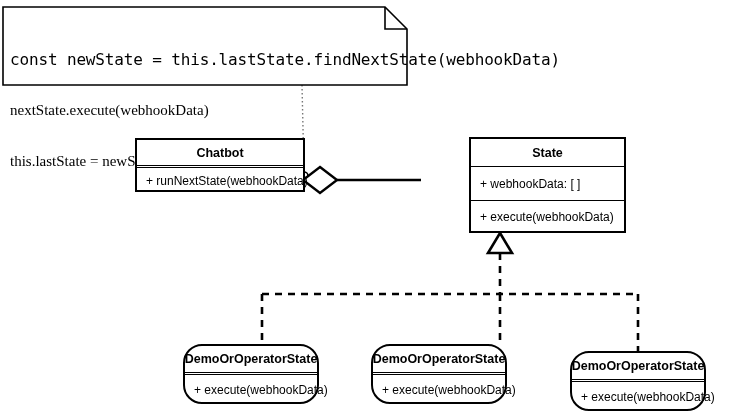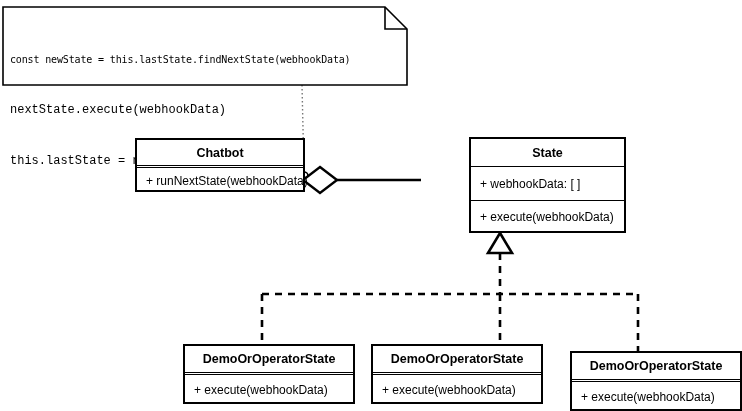--- a/index.html
+++ b/index.html
@@ -41,26 +41,26 @@
     left: 8px;
     top: 11px;
     width: 390px;
     color: #000000;
     font-size: 11.5px;
     line-height: 17px;
     white-space: pre;
   }
   .note-line-mono {
     font-family: "DejaVu Sans Mono", monospace;
-    font-size: 10px;
+    font-size: 16px;
     letter-spacing: -0.15px;
   }
   .note-line-sans {
-    font-family: Liberation Mono, monospace;
-    font-size: 12px;
+    font-family: Liberation Serif, serif;
+    font-size: 15px;
   }
 
   
   .uml-class {
     position: absolute;
     box-sizing: border-box;
     background: #ffffff;
     border: 2px solid #000000;
   }
   .uml-title {
@@ -96,21 +96,21 @@
   #class-chatbot { left: 135px; top: 138px; width: 170px; height: 54px; }
   #class-chatbot .uml-title { height: 28px; }
   #class-chatbot .uml-row { height: 26px; }
 
   
   #class-state { left: 421px; top: 137px; width: 157px; height: 96px; margin-left: 48px; }
   #class-state .uml-title { height: 28px; }
   #class-state .uml-row { height: 33px; }
 
   
-  .subclass { width: 172px; height: 60px; }
+  .subclass { width: 136px; height: 60px; border-radius: 19px; }
   .subclass .uml-title { height: 29px; }
   .subclass .uml-row { height: 29px; }
   #class-sub-0 { left: 183px; top: 344px; }
   #class-sub-1 { left: 371px; top: 344px; }
   #class-sub-2 { left: 570px; top: 351px; }
 </style>
 </head>
 <body>
 
 <div id="canvas">

